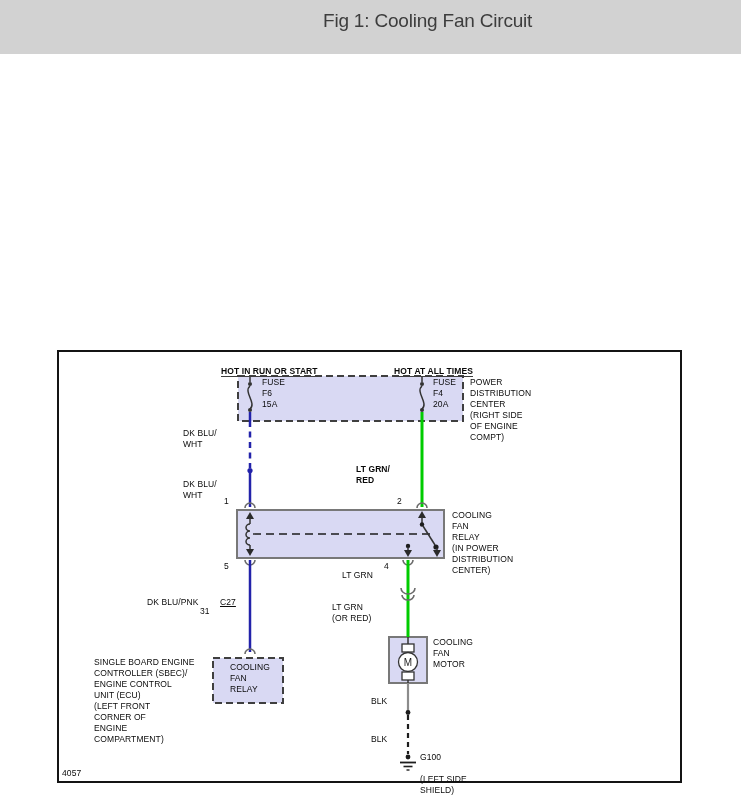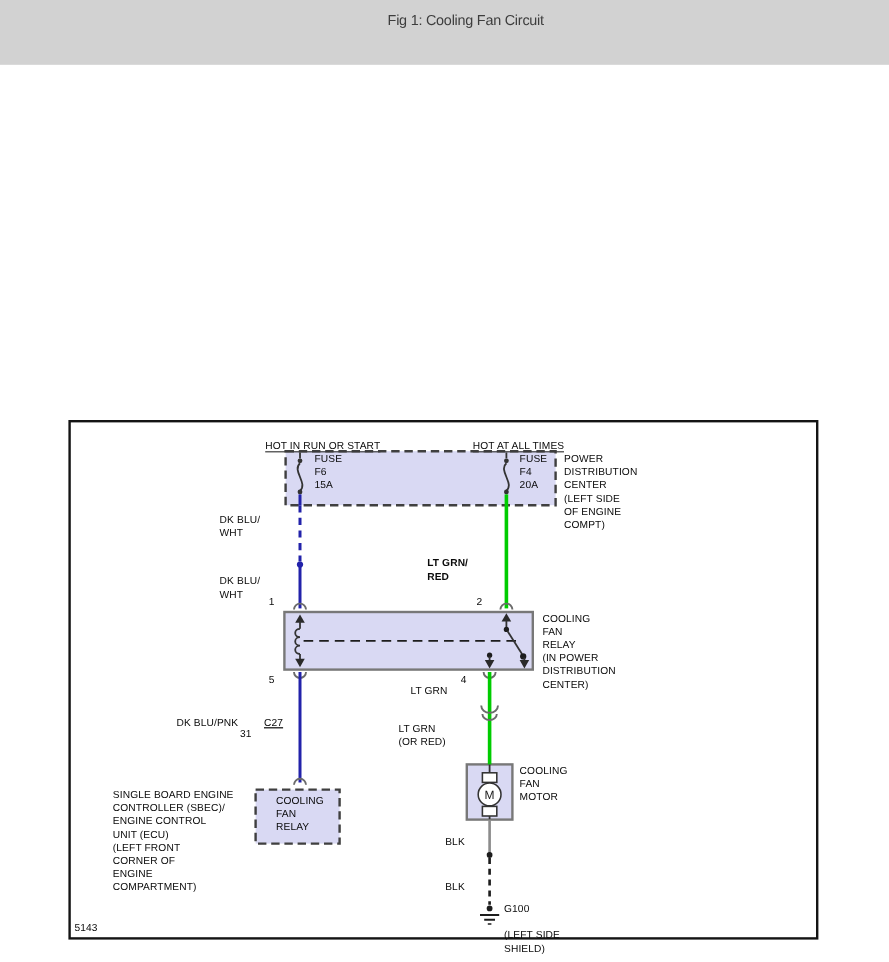--- a/index.html
+++ b/index.html
@@ -6,33 +6,33 @@
   body {
     width:741px; height:802px; position:relative; background:#ffffff;
     font-family:"Liberation Sans", sans-serif; overflow:hidden;
   }
   .titlebar {
     position:absolute; left:0; top:0; width:741px; height:54px;
     background:var(--header-bg,#d2d2d2);
   }
   .titlebar .title {
     position:absolute; left:323px; top:10px;
-    font-size:12px; letter-spacing:-0.2px; color:#3d3d3d; white-space:nowrap;
+    font-size:19px; letter-spacing:-0.2px; color:#3d3d3d; white-space:nowrap;
   }
   .frame {
     position:absolute; left:57px; top:350px; width:621px; height:429px;
     border:2.5px solid #141414; background:#ffffff;
   }
   svg.layer { position:absolute; left:0; top:0; pointer-events:none; }
   .lbl {
     position:absolute; font-size:8.5px; line-height:11px; color:#0a0a0a;
     white-space:pre-line; letter-spacing:0.1px;
   }
   .r { text-align:left; }
-  .busline { border-bottom:1.5px solid #3c3c3c; padding-bottom:0px; height:10px; }
+  .busline { border-bottom:1.5px solid #3c3c3c; padding-bottom:0px; height:10px;font-weight:bold; }
   .boxfill { fill:var(--box-fill,#d9d9f3); }
   .dashedbox { stroke:var(--dashed-border,#3f3f3f); stroke-width:2; stroke-dasharray:7 4; }
   .solidbox { stroke:var(--box-border,#787878); stroke-width:2; }
   .wire-b { stroke:var(--wire-dk-blu,#2222aa); stroke-width:2.5; fill:none; }
   .wire-bd { stroke:var(--wire-dk-blu,#2222aa); stroke-width:2.5; fill:none; stroke-dasharray:6 4.5; }
   .wire-g { stroke:var(--wire-lt-grn,#00cc00); stroke-width:3; fill:none; }
   .wire-gry { stroke:var(--wire-gry,#8c8c8c); stroke-width:2.2; fill:none; }
   .wire-kd { stroke:var(--wire-blk,#1d1d1d); stroke-width:2.2; fill:none; stroke-dasharray:5 4; }
   .sym { stroke:#333333; stroke-width:1.5; fill:none; }
   .pin-arc { stroke:#6b6b6b; stroke-width:1.6; fill:none; }
@@ -160,21 +160,21 @@
 
 <div class="lbl" style="left:262px; top:377px;">FUSE
 F6
 15A</div>
 <div class="lbl" style="left:433px; top:377px;">FUSE
 F4
 20A</div>
 <div class="lbl" style="left:470px; top:377px;">POWER
 DISTRIBUTION
 CENTER
-(LEFT SIDE
+(RIGHT SIDE
 OF ENGINE
 COMPT)</div>
 
 <div class="lbl r" style="left:183px; top:428px; width:60px;">DK BLU/
 WHT</div>
 <div class="lbl r" style="left:183px; top:479px; width:60px;">DK BLU/
 WHT</div>
 <div class="lbl r" style="left:356px; top:464px; width:60px;font-weight:bold;">LT GRN/
 RED</div>
 
@@ -212,13 +212,13 @@
 <div class="lbl" style="left:433px; top:637px;">COOLING
 FAN
 MOTOR</div>
 
 <div class="lbl r" style="left:371px; top:696px; width:30px;">BLK</div>
 <div class="lbl r" style="left:371px; top:734px; width:30px;">BLK</div>
 <div class="lbl" style="left:420px; top:774px;">(LEFT SIDE
 SHIELD)</div>
 <div class="lbl" style="left:420px; top:752px;">G100</div>
 
-<div class="lbl" style="left:62px; top:768px;">5143</div>
+<div class="lbl" style="left:62px; top:768px;">4057</div>
 
 </body></html>

